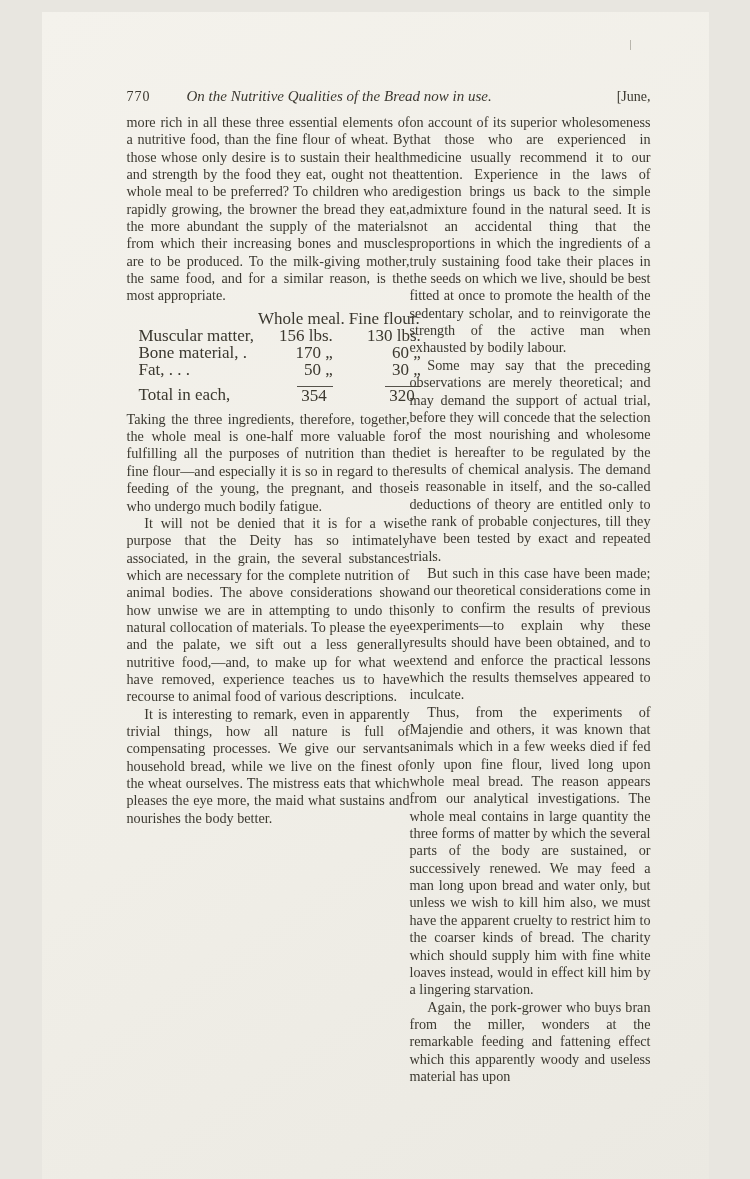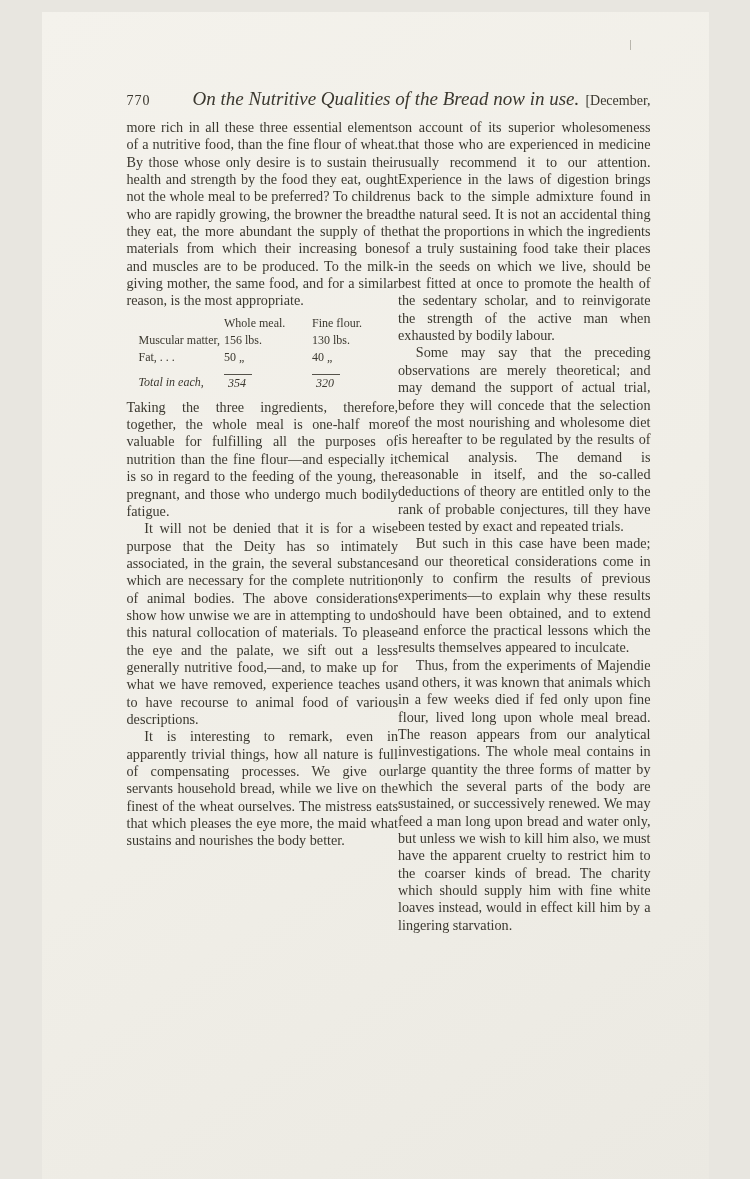--- a/index.html
+++ b/index.html
@@ -25,23 +25,23 @@
     font-size: 14px;
     margin-bottom: 9px;
     white-space: nowrap;
   }
   .running-head .page-num {
     flex: 0 0 60px;
     letter-spacing: 1px;
   }
   .running-head .head-title {
     flex: 1 1 auto;
-    text-align: center;
+    text-align: left;
     font-style: italic;
-    font-size: 19px;
+    font-size: 15px;
   }
   .running-head .issue {
     flex: 0 0 60px;
     text-align: right;
   }
   .columns {
     display: flex;
   }
   .col {
     width: 283px;
@@ -53,41 +53,41 @@
   .col p {
     margin: 0;
     text-indent: 1.25em;
   }
   .col p.no-indent {
     text-indent: 0;
   }
   table.proportions {
     border-collapse: collapse;
     margin: 5px 0 7px 10px;
-    font-size: 12px;
+    font-size: 17px;
     line-height: 17px;
     color: #3b382f;
   }
   table.proportions th {
     font-weight: normal;
     text-align: left;
     padding: 0 2px;
     white-space: nowrap;
   }
   table.proportions td {
     padding: 0 2px;
     white-space: nowrap;
   }
   table.proportions td.num {
+    text-align: right;
     padding-right: 14px;
     min-width: 72px;
   }
   table.proportions tr.total-row td {
     padding-top: 8px;
-    font-style: italic;
   }
   table.proportions tr.total-row td.num .sum {
     display: inline-block;
     border-top: 1px solid #55524a;
     padding: 0 6px 0 4px;
   }
   .corner-mark {
     position: absolute;
     top: 28px;
     right: 78px;
@@ -98,21 +98,21 @@
 </style>
 </head>
 <body>
 
 <div class="page">
   <span class="corner-mark"></span>
 
   <div class="running-head">
     <span class="page-num">770</span>
     <span class="head-title">On the Nutritive Qualities of the Bread now in use.</span>
-    <span class="issue">[December,</span>
+    <span class="issue">[June,</span>
   </div>
 
   <div class="columns">
 
     <div class="col">
       <p class="no-indent">more rich in all these three essential elements of a nutritive food, than the fine flour of wheat. By those whose only desire is to sustain their health and strength by the food they eat, ought not the whole meal to be preferred? To children who are rapidly growing, the browner the bread they eat, the more abundant the supply of the materials from which their increasing bones and muscles are to be produced. To the milk-giving mother, the same food, and for a similar reason, is the most appropriate.</p>
 
       <table class="proportions">
         <thead>
           <tr>
@@ -121,38 +121,44 @@
             <th>Fine flour.</th>
           </tr>
         </thead>
         <tbody>
           <tr>
             <td>Muscular matter,</td>
             <td class="num">156 lbs.</td>
             <td class="num">130 lbs.</td>
           </tr>
           <tr>
+            <td>Bone material, .</td>
+            <td class="num">170 „</td>
+            <td class="num">60 „</td>
+          </tr>
+          <tr>
             <td>Fat,  .    .    .</td>
             <td class="num">50 „</td>
-            <td class="num">40 „</td>
+            <td class="num">30 „</td>
           </tr>
           <tr class="total-row">
             <td>Total in each,</td>
             <td class="num"><span class="sum">354</span></td>
             <td class="num"><span class="sum">320</span></td>
           </tr>
         </tbody>
       </table>
 
       <p class="no-indent">Taking the three ingredients, therefore, together, the whole meal is one-half more valuable for fulfilling all the purposes of nutrition than the fine flour—and especially it is so in regard to the feeding of the young, the pregnant, and those who undergo much bodily fatigue.</p>
       <p>It will not be denied that it is for a wise purpose that the Deity has so intimately associated, in the grain, the several substances which are necessary for the complete nutrition of animal bodies. The above considerations show how unwise we are in attempting to undo this natural collocation of materials. To please the eye and the palate, we sift out a less generally nutritive food,—and, to make up for what we have removed, experience teaches us to have recourse to animal food of various descriptions.</p>
       <p>It is interesting to remark, even in apparently trivial things, how all nature is full of compensating processes. We give our servants household bread, while we live on the finest of the wheat ourselves. The mistress eats that which pleases the eye more, the maid what sustains and nourishes the body better.</p>
     </div>
 
     <div class="col">
       <p class="no-indent">on account of its superior wholesomeness that those who are experienced in medicine usually recommend it to our attention. Experience in the laws of digestion brings us back to the simple admixture found in the natural seed. It is not an accidental thing that the proportions in which the ingredients of a truly sustaining food take their places in the seeds on which we live, should be best fitted at once to promote the health of the sedentary scholar, and to reinvigorate the strength of the active man when exhausted by bodily labour.</p>
       <p>Some may say that the preceding observations are merely theoretical; and may demand the support of actual trial, before they will concede that the selection of the most nourishing and wholesome diet is hereafter to be regulated by the results of chemical analysis. The demand is reasonable in itself, and the so-called deductions of theory are entitled only to the rank of probable conjectures, till they have been tested by exact and repeated trials.</p>
       <p>But such in this case have been made; and our theoretical considerations come in only to confirm the results of previous experiments—to explain why these results should have been obtained, and to extend and enforce the practical lessons which the results themselves appeared to inculcate.</p>
       <p>Thus, from the experiments of Majendie and others, it was known that animals which in a few weeks died if fed only upon fine flour, lived long upon whole meal bread. The reason appears from our analytical investigations. The whole meal contains in large quantity the three forms of matter by which the several parts of the body are sustained, or successively renewed. We may feed a man long upon bread and water only, but unless we wish to kill him also, we must have the apparent cruelty to restrict him to the coarser kinds of bread. The charity which should supply him with fine white loaves instead, would in effect kill him by a lingering starvation.</p>
+      <p>Again, the pork-grower who buys bran from the miller, wonders at the remarkable feeding and fattening effect which this apparently woody and useless material has upon</p>
     </div>
 
   </div>
 </div>
 
 </body></html>

